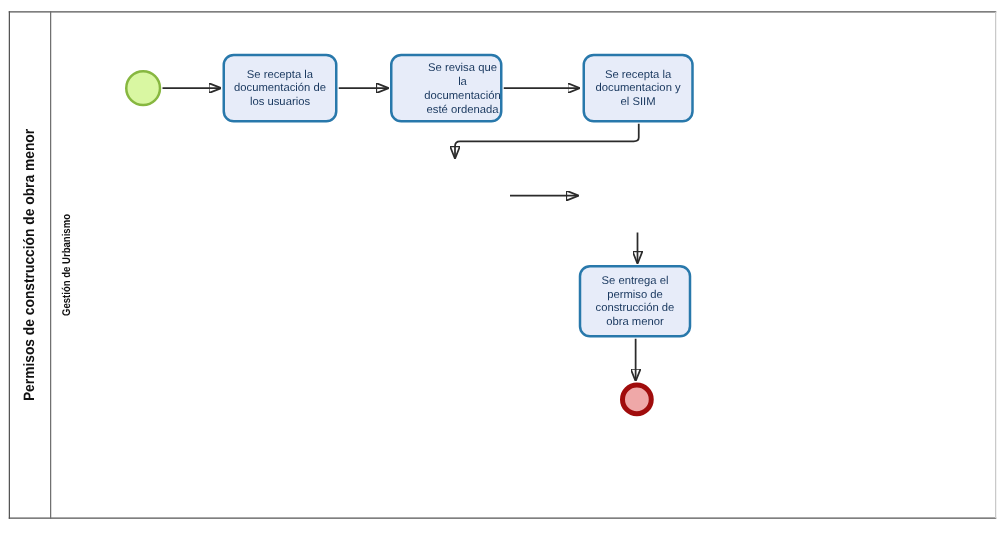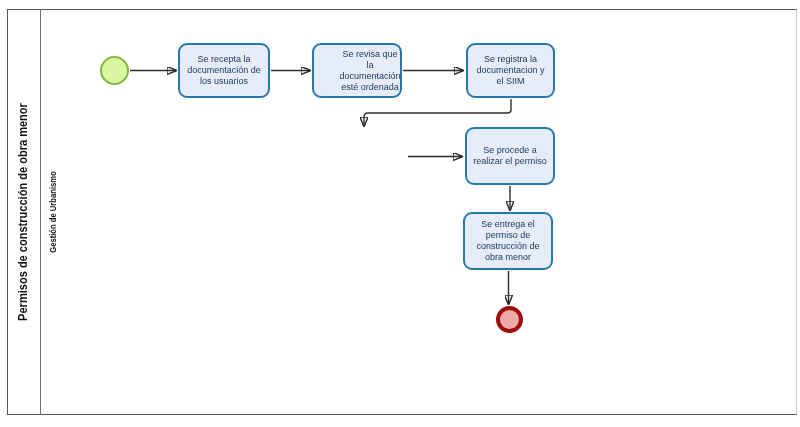--- a/index.html
+++ b/index.html
@@ -70,24 +70,21 @@
 
   <div class="event" id="start-event"></div>
 
   <div class="task" id="task-1">
     <span>Se recepta la documentación de los usuarios</span>
   </div>
   <div class="task" id="task-2">
     <span>Se revisa que la documentación esté ordenada</span>
   </div>
   <div class="task" id="task-3">
-    <span>Se registra la documentacion y el SIIM</span>
-  </div>
-  <div class="task" id="task-5">
-    <span>Se procede a realizar el permiso</span>
+    <span>Se recepta la documentacion y el SIIM</span>
   </div>
   <div class="task" id="task-6">
     <span>Se entrega el permiso de construcción de obra menor</span>
   </div>
 
   <div class="event" id="end-event"></div>
 
   <svg id="connector-layer" width="800" height="427" viewBox="0 0 800 427">
     <defs>
       <marker id="arrow" viewBox="0 0 10 8" refX="9" refY="4" markerWidth="10" markerHeight="8" markerUnits="userSpaceOnUse" orient="auto">

